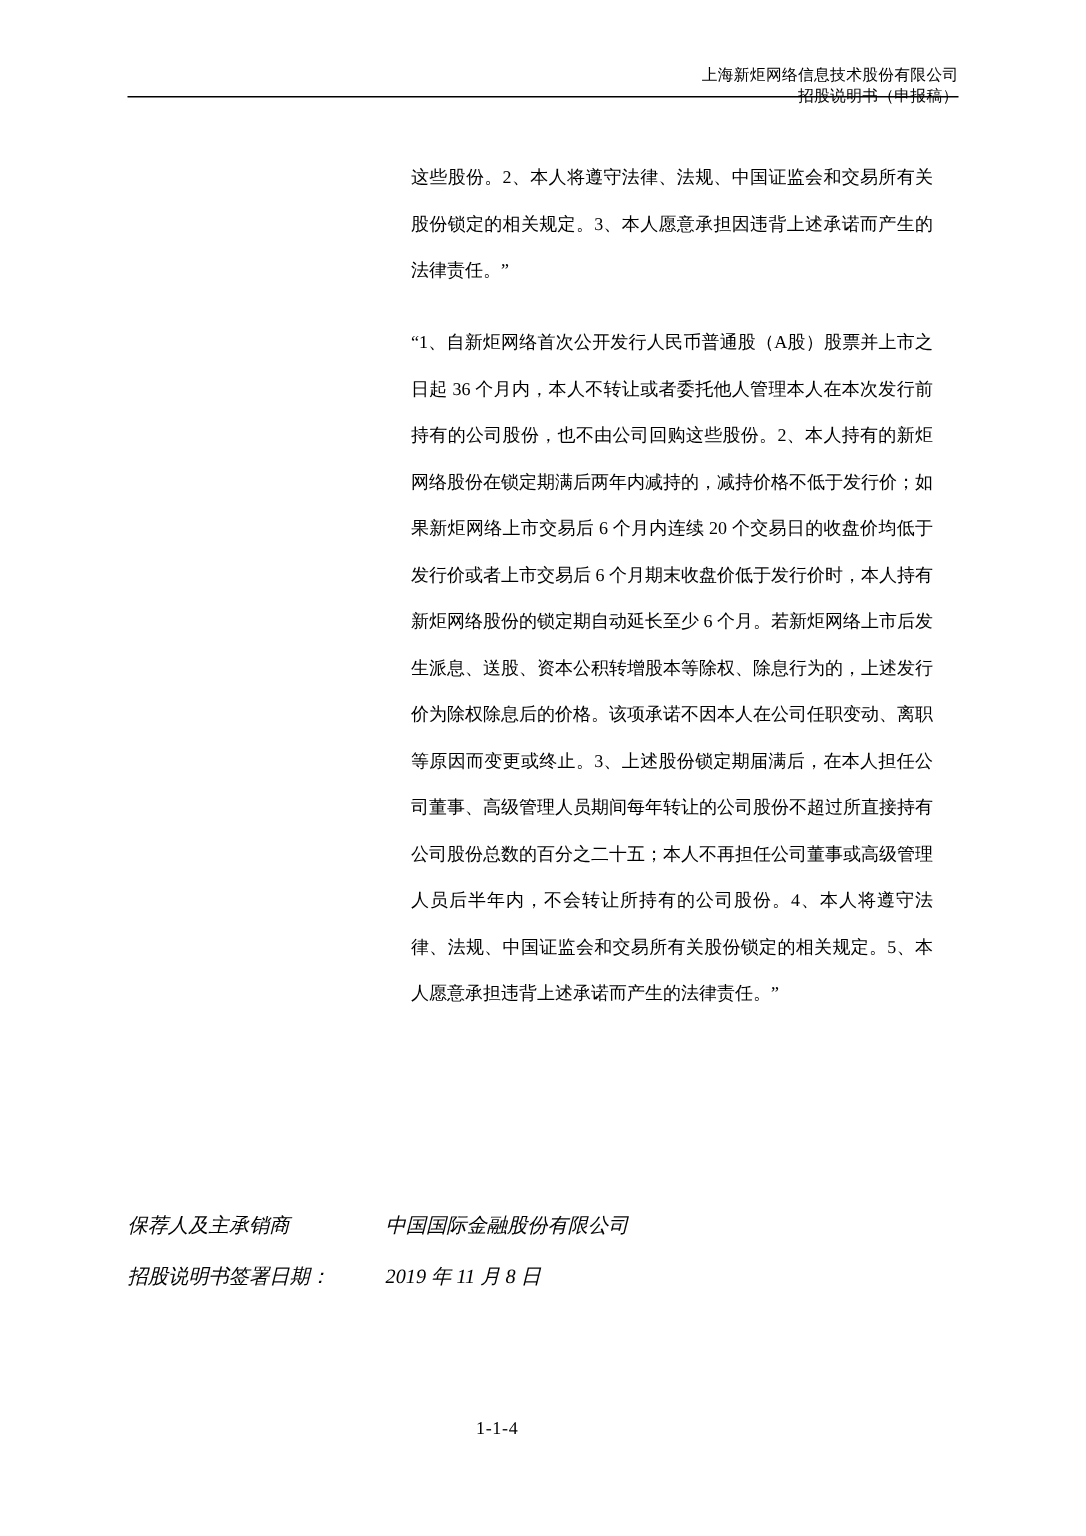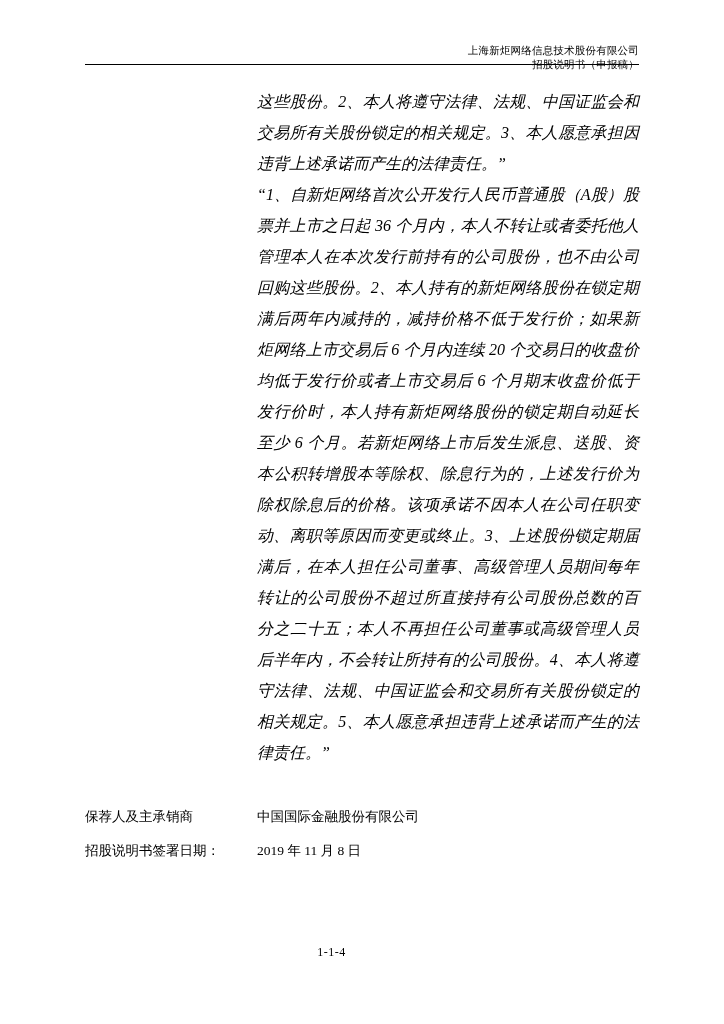--- a/index.html
+++ b/index.html
@@ -44,44 +44,44 @@
     height: 1px;
     background: #000000;
   }
   .body-block {
     position: absolute;
     left: 85px;
     top: 86px;
     width: 554px;
   }
   .para {
-    font-size: 16px;
+    font-size: 12px;
     line-height: 31px;
     text-align: justify;
     text-justify: inter-ideograph;
-    margin: 0;
+    margin: 17px;
     text-indent: 0;
-    font-style: italic;
   }
   .para.indent {
     padding-left: 172px;
   }
   .para.indent-quote {
     padding-left: 172px;
   }
   .sig-block {
     position: absolute;
     left: 85px;
     top: 800px;
     width: 554px;
     font-size: 13.5px;
     line-height: 34px;
   }
   .sig-row {
     display: flex;
+    font-style: italic;
   }
   .sig-label {
     width: 172px;
     flex: 0 0 172px;
   }
   .sig-value {
     flex: 1 1 auto;
   }
   .footer {
     position: absolute;

